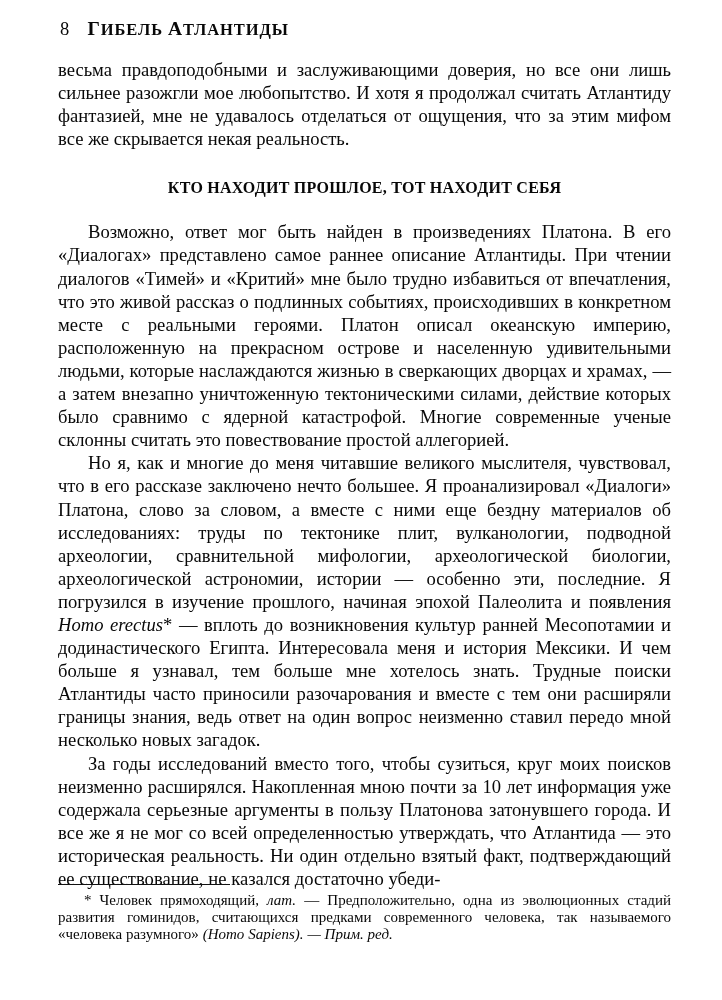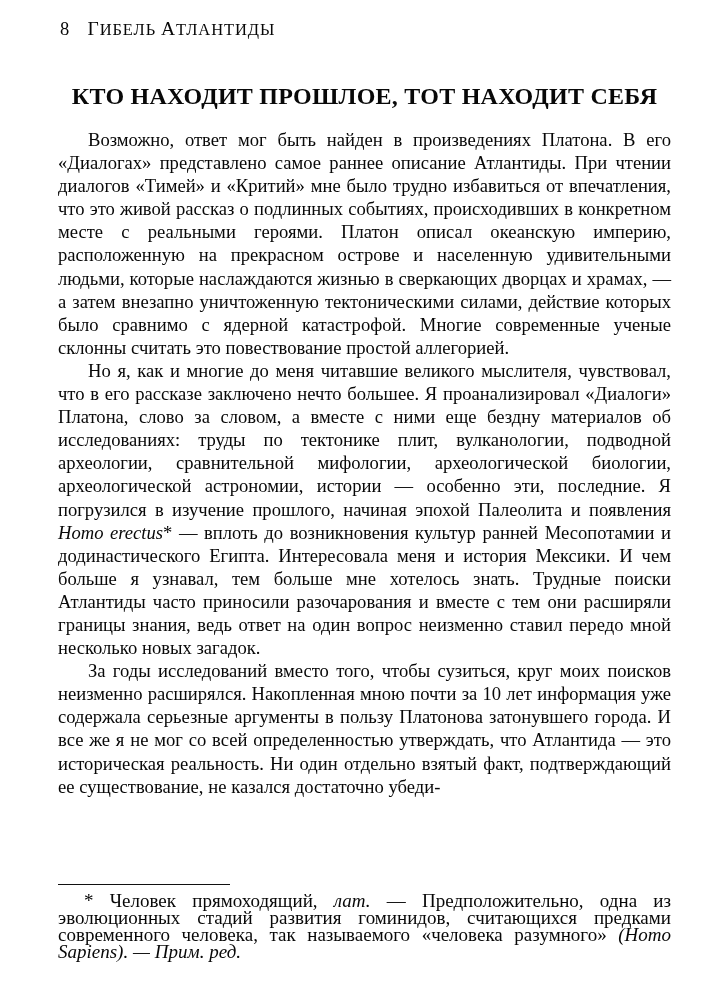--- a/index.html
+++ b/index.html
@@ -39,21 +39,21 @@
     line-height: 22px;
     letter-spacing: 0.2px;
   }
   .folio {
     font-size: 18.5px;
     font-weight: 400;
     font-variant: normal;
   }
   .head-title {
     font-size: 16.5px;
-    font-weight: 400;
+    font-weight: 700;
     text-transform: uppercase;
     letter-spacing: 0.9px;
   }
   .head-title .cap1 {
     font-size: 19.5px;
   }
 
   
   .column {
     position: absolute;
@@ -73,21 +73,21 @@
     word-spacing: 0.1px;
   }
   p.body-par.no-indent {
     text-indent: 0;
   }
 
   
   h2.section-heading {
     margin: 0;
     padding: 0;
-    font-size: 24px;
+    font-size: 16px;
     line-height: 24px;
     font-weight: 700;
     text-align: center;
     letter-spacing: 0.25px;
     text-transform: uppercase;
     white-space: nowrap;
   }
 
   .gap-before-heading { height: 26px; }
   .gap-after-heading  { height: 20px; }
@@ -101,40 +101,41 @@
   }
   .footnote-rule {
     width: 172px;
     height: 0;
     border: 0;
     border-top: 1.6px solid #111111;
     margin: 0 0 7px 0;
   }
   p.footnote-text {
     margin: 0;
-    font-size: 19px;
+    font-size: 15px;
     line-height: 17.1px;
     text-align: justify;
     text-indent: 26px;
     word-spacing: 0.1px;
   }
   .it { font-style: italic; margin-top: 44px; }
 </style>
 </head>
 <body>
 
 <div class="page">
 
   <div class="running-head">
     <span class="folio">8</span>
     <span class="head-title"><span class="cap1">Г</span>ИБЕЛЬ <span class="cap1">А</span>ТЛАНТИДЫ</span>
   </div>
 
   <div class="column">
 
+    <p class="body-par no-indent">весьма правдоподобными и заслуживающими доверия, но все они лишь сильнее разожгли мое любопытство. И хотя я продолжал считать Атлантиду фантазией, мне не удавалось отделаться от ощущения, что за этим мифом все же скрывается некая реальность.</p>
 
     <div class="gap-before-heading"></div>
 
     <h2 class="section-heading">КТО НАХОДИТ ПРОШЛОЕ, ТОТ НАХОДИТ СЕБЯ</h2>
 
     <div class="gap-after-heading"></div>
 
     <p class="body-par">Возможно, ответ мог быть найден в произведениях Платона. В его «Диалогах» представлено самое раннее описание Атлантиды. При чтении диалогов «Тимей» и «Критий» мне было трудно избавиться от впечатления, что это живой рассказ о подлинных событиях, происходивших в конкретном месте с реальными героями. Платон описал океанскую империю, расположенную на прекрасном острове и населенную удивительными людьми, которые наслаждаются жизнью в сверкающих дворцах и храмах, — а затем внезапно уничтоженную тектоническими силами, действие которых было сравнимо с ядерной катастрофой. Многие современные ученые склонны считать это повествование простой аллегорией.</p>
 
     <p class="body-par"><span>Но я, как и многие до меня читавшие великого мыслителя, чувствовал, что в его рассказе заключено нечто большее. Я проанализировал «Диалоги» Платона, слово за словом, а вместе с ними еще бездну материалов об исследованиях: труды по тектонике плит, вулканологии, подводной археологии, сравнительной мифологии, археологической биологии, археологической астрономии, истории — особенно эти, последние. Я погрузился в изучение прошлого, начиная эпохой Палеолита и появления </span><span class="it">Homo erectus</span><span>*</span><span> — вплоть до возникновения культур ранней Месопотамии и додинастического Египта. Интересовала меня и история Мексики. И чем больше я узнавал, тем больше мне хотелось знать. Трудные поиски Атлантиды часто приносили разочарования и вместе с тем они расширяли границы знания, ведь ответ на один вопрос неизменно ставил передо мной несколько новых загадок.</span></p>

